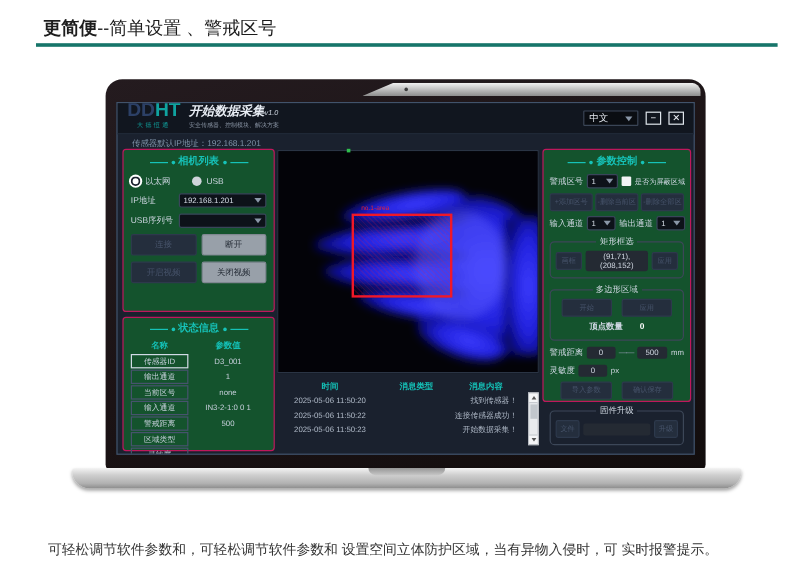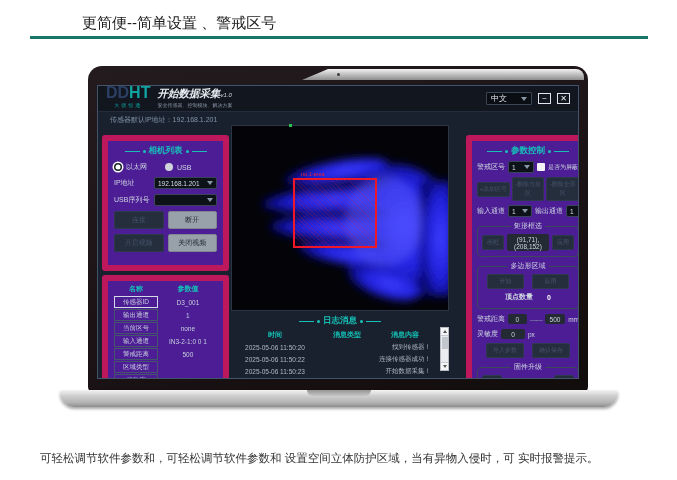--- a/index.html
+++ b/index.html
@@ -2,21 +2,21 @@
 <html><head>
 <meta charset="utf-8">
 <style>
   * { margin:0; padding:0; box-sizing:border-box; }
   html,body { width:677px; height:480px; background:#ffffff; overflow:hidden;
               font-family:"Liberation Sans", sans-serif; }
   body { position:relative; }
 
   
   .headline { position:absolute; left:36px; top:14px; font-size:15px; color:#1c1c1c; }
-  .headline .hb { font-weight:400;margin-left:46px; }
+  .headline .hb { font-weight:700; }
   .rule { position:absolute; left:30px; top:36px; width:618px; height:3px; background:#17756a; }
   .caption { position:absolute; left:40px; top:451px; font-size:11.5px; color:#333; }
 
   
   .bezel { position:absolute; left:88px; top:66px; width:500px; height:327px;
            background:linear-gradient(160deg,#241b1f 0%,#1a1214 60%,#120d0d 100%);
            border-radius:14px 14px 6px 6px;padding-left:10px; }
   .lid-strip { position:absolute; top:3px; left:214px; right:4px; height:11px;
            background:linear-gradient(#f2f2f2,#8d8d8d);
            clip-path:polygon(26px 0,100% 0,100% 100%,0 100%); border-radius:0 8px 0 0; }
@@ -44,27 +44,27 @@
   .app-subtitle { font-size:5px; color:#8b96a6; margin-top:1px; }
   .tb-right { margin-left:auto; margin-right:8px; display:flex; align-items:center; gap:6px; }
   .lang-sel { width:46px; height:13px; background:#0a0d12; border:1px solid #3a4556; border-radius:1px;
               display:flex; align-items:center; justify-content:space-between; padding:0 4px;
               color:#e4e9f0; font-size:8px; }
   .winbtn { width:13px; height:11px; border:1px solid #dfe5ec; color:#eef2f7; font-size:8px;
             line-height:9px; text-align:center; background:transparent; }
 
   .ip-line { position:absolute; top:29px; left:12px; font-size:7px; color:#7f93a8; }
 
-  .panel { position:absolute; background:#4c1d95; border:6px solid #be185d; border-radius:3px;margin-top:11px; }
+  .panel { position:absolute; background:#14532d; border:1px solid #be185d; border-radius:3px; }
   .cam-panel   { left:4px;  top:38px;  width:127px; height:136px; }
   .status-panel{ left:4px;  top:178px; width:127px; height:112px; }
   .video       { left:133px; top:39px; width:218px; height:186px; background:#05060a;
                  border:1px solid #2a3444; position:absolute; }
   .log-panel   { left:133px; top:229px; width:218px; height:60px; position:absolute; }
-  .param-panel { left:368px; top:38px; width:124px; height:252px; }
+  .param-panel { left:354px; top:38px; width:124px; height:211px; }
 
   .sec-h { display:flex; align-items:center; justify-content:center; gap:3px;
            color:#16c2b8; font-size:8.5px; font-weight:700; margin:4px 0 2px; }
   .sec-h .ln { width:15px; height:1px; background:#16c2b8; }
   .sec-h .dt { width:3px; height:3px; border-radius:50%; background:#16c2b8; }
 
   .row { display:flex; align-items:center; margin:5px 6px; gap:4px; font-size:7px; color:#cdd5e0; }
   .lbl { white-space:nowrap; }
   .sel { background:#0d1219; border:1px solid #39455a; border-radius:2px; height:12px;
          display:flex; align-items:center; justify-content:space-between; padding:0 3px;
@@ -185,20 +185,27 @@
         <button class="btn dark">连接</button>
         <button class="btn gray">断开</button>
       </div>
       <div class="row">
         <button class="btn dark">开启视频</button>
         <button class="btn gray">关闭视频</button>
       </div>
     </div>
 
     <div class="panel status-panel">
+      <div class="sec-h" style="margin:3px 0 1px">
+        <i class="ln"></i>
+          <i class="dt"></i>
+          <span>状态信息</span>
+          <i class="dt"></i>
+          <i class="ln"></i>
+      </div>
       <table>
         <tbody>
             <tr>
           <th>名称</th>
           <th>参数值</th>
         </tr>
         <tr class="hl">
               <td class="nm">传感器ID</td>
               <td>D3_001</td>
             </tr>
@@ -257,27 +264,20 @@
           <ellipse cx="152" cy="95" rx="38" ry="45" fill="#5a5aff" opacity="0.5"></ellipse>
         </g>
       </svg>
       <div class="corner-dot"></div>
       <div class="region-box">
         <span class="region-lbl">no.1-area</span>
       </div>
     </div>
 
     <div class="log-panel">
-      <div class="sec-h" style="margin:0 0 1px">
-        <i class="ln"></i>
-          <i class="dt"></i>
-          <span>日志消息</span>
-          <i class="dt"></i>
-          <i class="ln"></i>
-      </div>
       <table>
         <tbody>
             <tr>
           <th style="width:86px">时间</th>
           <th style="width:56px">消息类型</th>
           <th>消息内容</th>
         </tr>
         <tr>
               <td>2025-05-06 11:50:20</td>
               <td></td>

